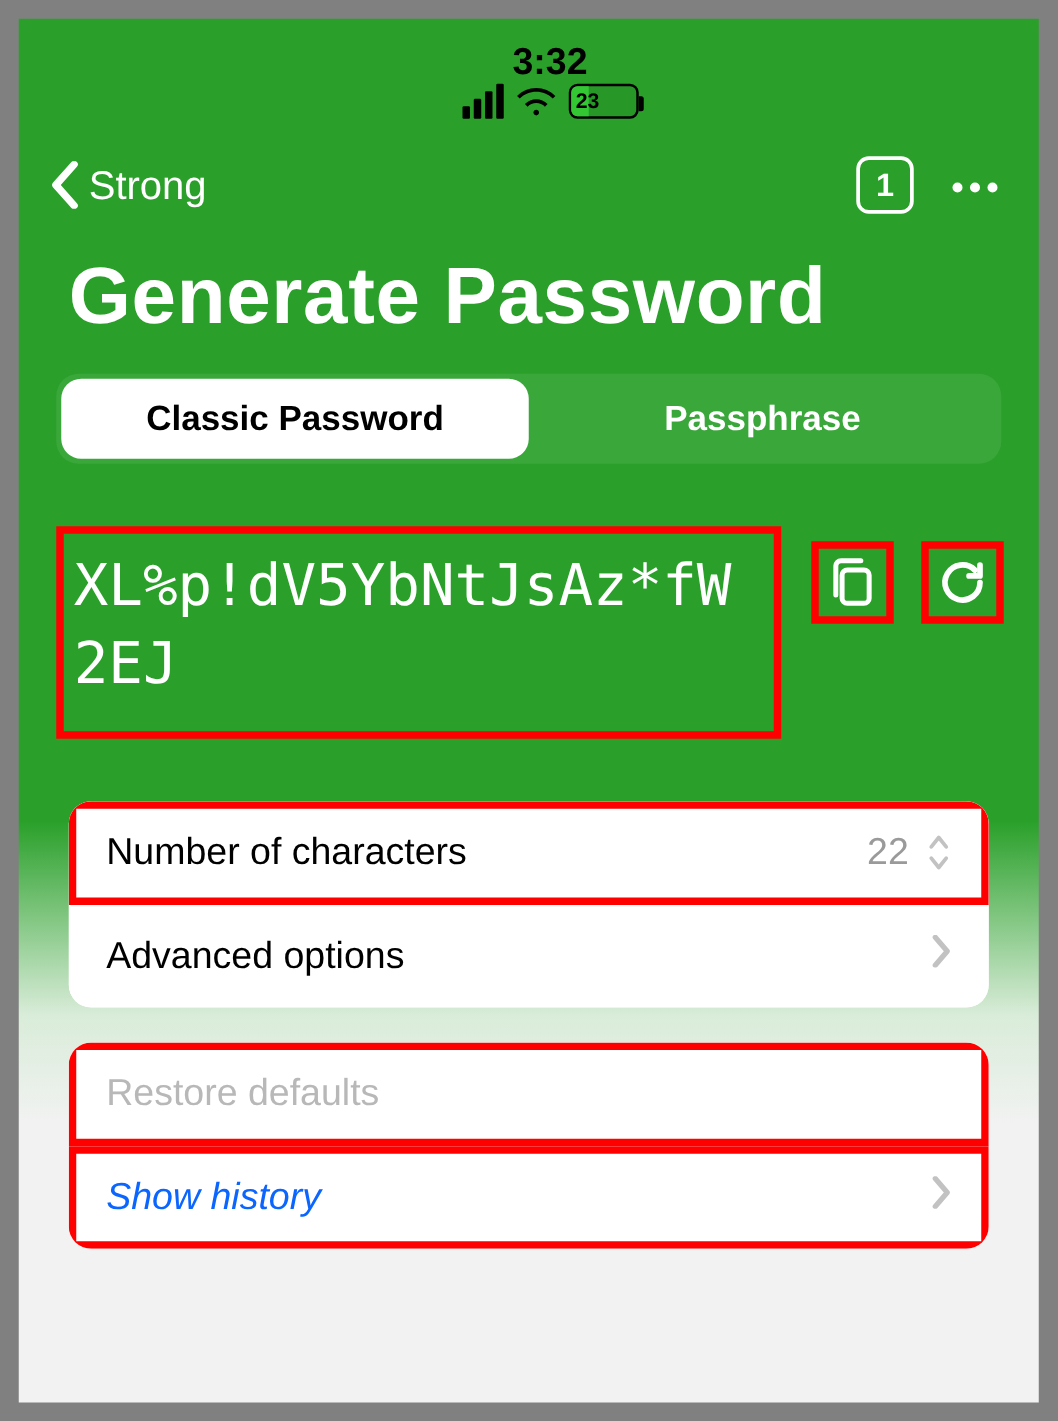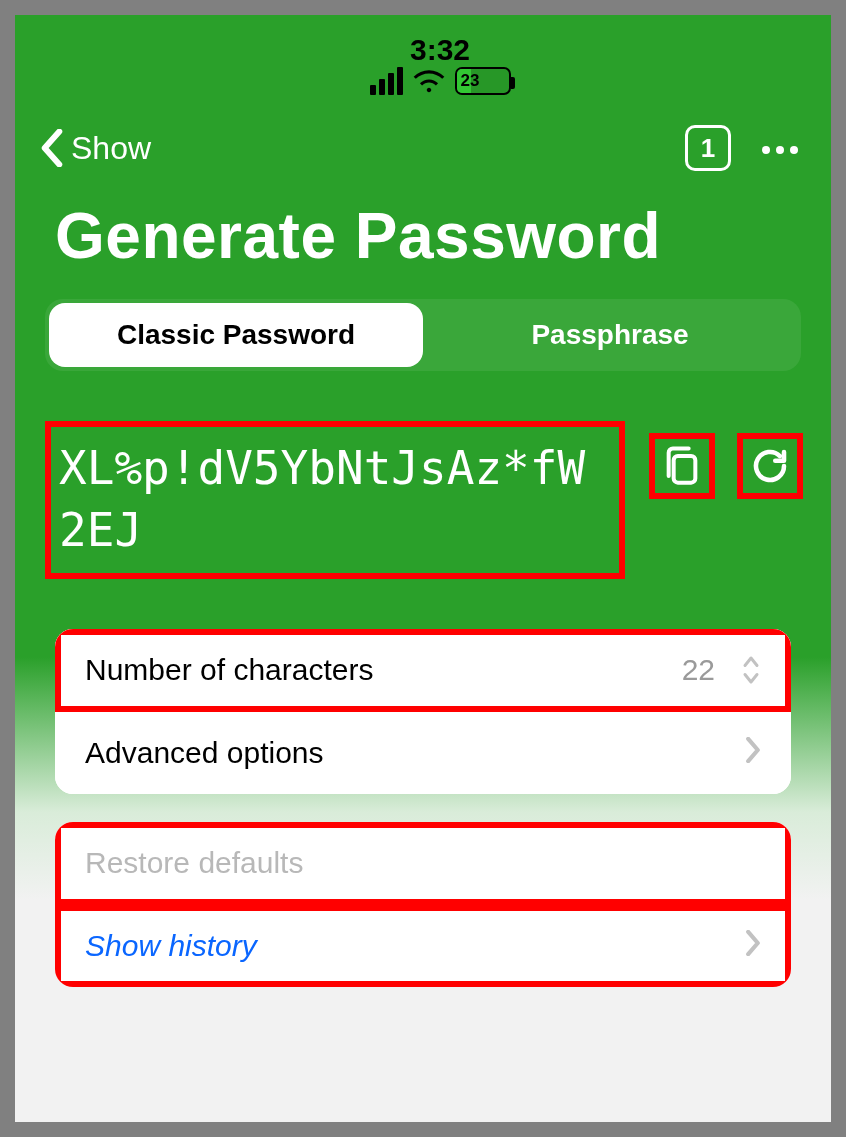--- a/index.html
+++ b/index.html
@@ -33,34 +33,34 @@
   .more-dots .dot { display:inline-block; width:8px; height:8px; border-radius:50%; background:#fff; margin: 0 3px; vertical-align: middle; }
   
   .title { color:#fff; font-size: 64px; font-weight: 800; padding: 28px 0 0 40px; letter-spacing: 0.5px; }
   
   .segmented { margin: 26px 30px 0 30px; background: rgba(255,255,255,0.08); border-radius: 18px; padding: 4px; display:flex; }
   .seg { flex:1; text-align:center; padding: 16px 0; font-size: 28px; font-weight: 600; border-radius: 16px; cursor:pointer; }
   .seg.active { background:#fff; color:#000; }
   .seg.inactive { color:#fff; }
   
   .pw-row { display:flex; align-items:flex-start; padding: 50px 30px 0 30px; gap: 24px; }
-  .pw-text { flex: 0 0 580px; border: 6px solid #ff0000; padding: 10px 8px 12px 8px; color:#fff; font-family: Menlo, Consolas, monospace; font-size: 46px; font-weight: 400; line-height: 1.35; word-break: break-all; }
+  .pw-text { flex: 0 0 580px; border: 6px solid #ff0000; padding: 10px 8px 24px 8px; color:#fff; font-family: Menlo, Consolas, monospace; font-size: 46px; font-weight: 400; line-height: 1.35; word-break: break-all; }
   .pw-actions { display:flex; gap: 22px; align-items:flex-start; padding-top: 12px; }
   .icon-btn { width: 66px; height: 66px; border: 6px solid #ff0000; display:flex; align-items:center; justify-content:center; color:#fff; cursor:pointer; }
   .icon-btn svg { display:block; }
   
   .strength-wrap { margin: 14px 0 0 28px; }
   .strength { display:inline-flex; align-items:center; gap: 14px; border: 6px solid #ff0000; padding: 8px 16px 8px 8px; color:#fff; font-size: 30px; font-weight: 500; }
   .shield-icon { width: 36px; height: 40px; }
   
   .list-group { margin: 50px 40px 0 40px; background:#fff; border-radius: 18px; overflow:hidden; }
   .list-group.red-first .row:first-child { outline:6px solid #ff0000; outline-offset:-6px; position:relative; z-index:1;}
   .row { display:flex; align-items:center; justify-content:space-between; padding: 24px 30px; font-size: 30px; color:#000; border-bottom: 1px solid #e5e5e5; cursor:pointer; background:#fff; }
   .row:last-child { border-bottom:none;gap:28px; }
-  .row .value { display:flex; align-items:center; gap:26px; color:#9a9a9a; font-size: 30px; }
+  .row .value { display:flex; align-items:center; gap:14px; color:#9a9a9a; font-size: 30px; }
   .stepper-icon svg { display:block; color:#c2c2c2; }
   .chevron-r { color:#c2c2c2; }
   .list-group2 { margin: 28px 40px 0 40px; background:#fff; border-radius: 18px; overflow:hidden; }
   .row.disabled { color:#b8b8b8; }
   .row.link { color:#0a66ff; }
   .row.red-border { outline:6px solid #ff0000; outline-offset:-6px; position:relative; }
   .red-border + .red-border { border-top:none;font-style:italic; }
 </style>
 </head>
 <body>
@@ -88,21 +88,21 @@
     </div>
   </div>
 
   <div class="nav">
     <div class="nav-left">
       <div class="chev-back">
         <svg width="22" height="38" viewBox="0 0 12 20">
             <path d="M10 1 L2 10 L10 19" stroke="#fff" stroke-width="3.2" fill="none" stroke-linecap="round" stroke-linejoin="round"></path>
           </svg>
       </div>
-      <span>Show</span>
+      <span>Strong</span>
     </div>
     <div class="nav-right">
       <div class="tab-count">
         <span>1</span>
       </div>
       <div class="more-dots">
         <span class="dot"></span><span class="dot"></span><span class="dot"></span>
       </div>
     </div>
   </div>

